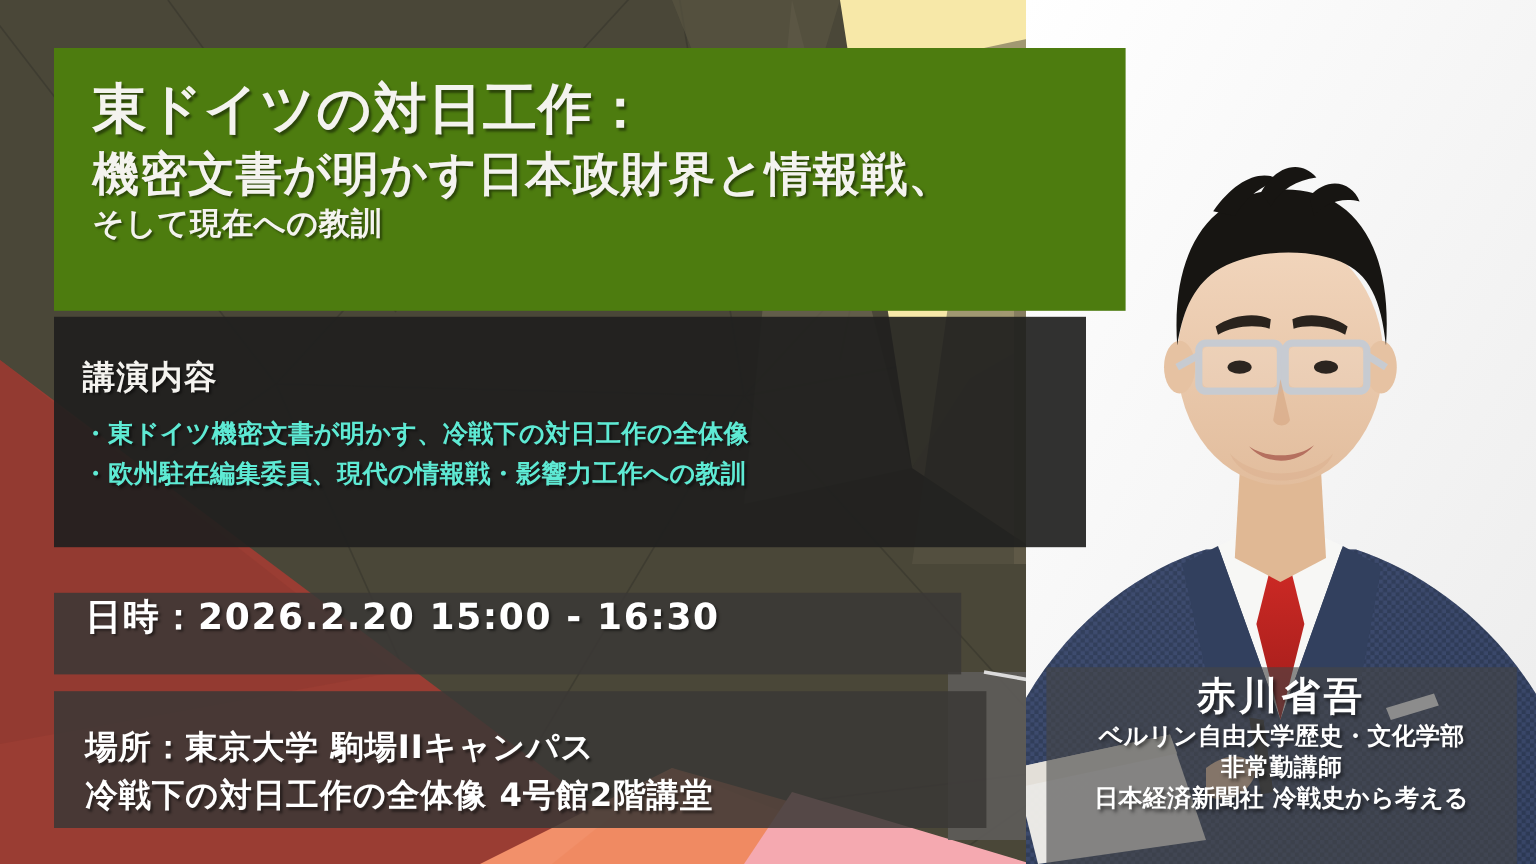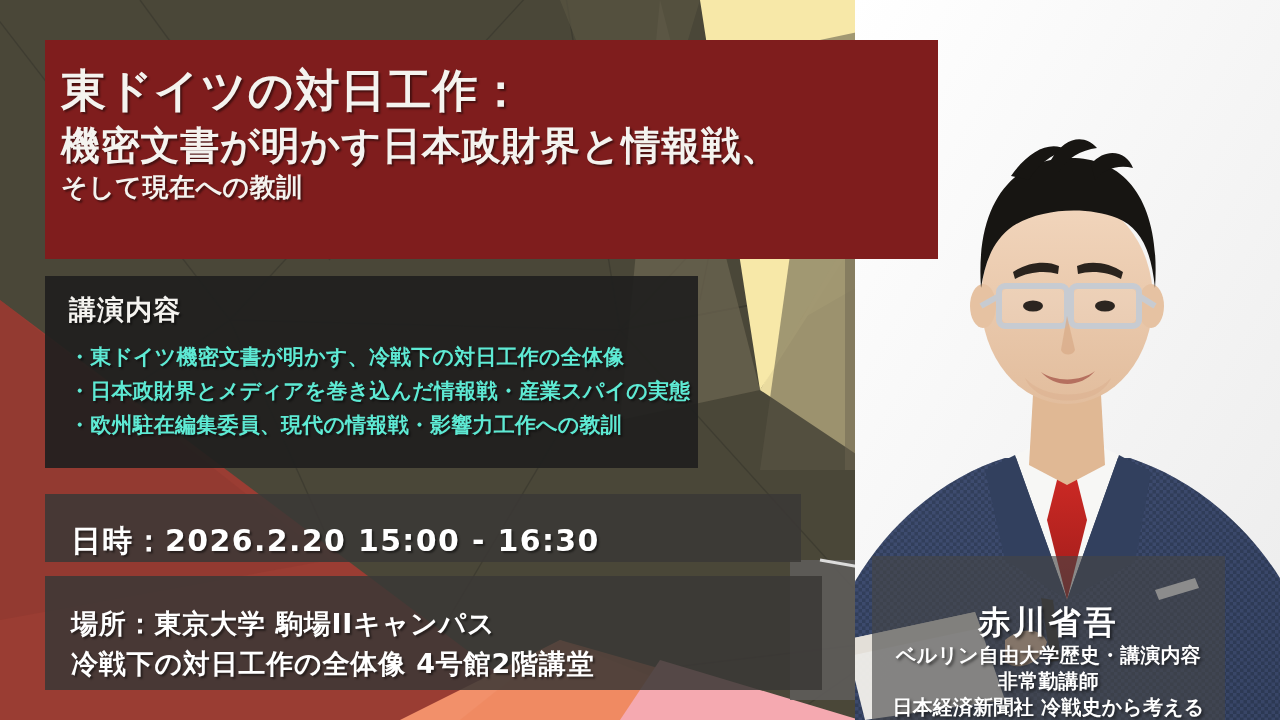--- a/index.html
+++ b/index.html
@@ -20,73 +20,73 @@
   .photo-wrap{
     position:absolute;left:855px;top:0;width:425px;height:720px;
     overflow:hidden;
   }
 
   
   .panel{position:absolute;box-sizing:border-box;}
 
   .title-box{
     left:45px;top:40px;width:893px;height:219px;
-    background:#7f1d1d;
-    padding:22px 0 0 16px;
+    background:#4d7c0f;
+    padding:22px 0 0 32px;
   }
   .title-line{
     color:#f4f3ef;font-weight:700;letter-spacing:.02em;
     line-height:1.30;white-space:nowrap;
     text-shadow:2px 2px 2px rgba(0,0,0,.45);
   }
   .title-line.l1{font-size:45px;}
   .title-line.l2{font-size:39px;}
   .title-line.l3{font-size:26px;}
 
   .content-box{
-    left:45px;top:276px;width:653px;height:192px;
+    left:45px;top:264px;width:860px;height:192px;
     background:rgba(32,32,30,.92);
-    padding:16px 0 0 24px;
+    padding:32px 0 0 24px;
   }
   .content-head{
     color:#f4f3ef;font-size:27px;font-weight:700;letter-spacing:.04em;
     margin-bottom:12px;text-shadow:2px 2px 2px rgba(0,0,0,.45);
   }
   .bullet{
     color:#5eead4;font-size:21px;font-weight:700;letter-spacing:.01em;
     line-height:1.62;white-space:nowrap;
     text-shadow:2px 2px 2px rgba(0,0,0,.45);
   }
 
   .date-box{
     left:45px;top:494px;width:756px;height:68px;
     background:rgba(58,56,54,.86);
-    padding:0 0 0 26px;display:flex;align-items:flex-end;
+    padding:0 0 0 26px;display:flex;align-items:flex-start;
   }
   .date-text{
     color:#ffffff;font-size:30px;font-weight:700;letter-spacing:.045em;
     white-space:nowrap;text-shadow:2px 2px 2px rgba(0,0,0,.45);
   }
 
   .venue-box{
     left:45px;top:576px;width:777px;height:114px;
     background:rgba(58,56,54,.86);
     padding:28px 0 0 26px;
   }
   .venue-line{
     color:#ffffff;font-size:27px;font-weight:700;letter-spacing:.03em;
     line-height:1.47;white-space:nowrap;
     text-shadow:2px 2px 2px rgba(0,0,0,.45);
   }
 
   .speaker-box{
-    position:absolute;left:872px;top:556px;width:353px;height:164px;
+    position:absolute;left:872px;top:556px;width:392px;height:164px;
     background:rgba(70,70,70,.62);
     display:flex;flex-direction:column;align-items:center;
-    justify-content:flex-end;padding-top:6px;box-sizing:border-box;
+    justify-content:flex-start;padding-top:6px;box-sizing:border-box;
   }
   .speaker-name{
     color:#ffffff;font-size:32px;font-weight:700;letter-spacing:.10em;
     text-shadow:2px 2px 3px rgba(0,0,0,.55);line-height:1.18;
   }
   .speaker-aff{
     color:#ffffff;font-size:20px;font-weight:700;letter-spacing:.01em;
     text-shadow:2px 2px 3px rgba(0,0,0,.55);line-height:1.30;
     white-space:nowrap;text-align:center;
   }
@@ -235,33 +235,32 @@
 
   <div class="panel title-box">
     <div class="title-line l1">東ドイツの対日工作：</div>
     <div class="title-line l2">機密文書が明かす日本政財界と情報戦、</div>
     <div class="title-line l3">そして現在への教訓</div>
   </div>
 
   <div class="panel content-box">
     <div class="content-head">講演内容</div>
     <div class="bullet">・東ドイツ機密文書が明かす、冷戦下の対日工作の全体像</div>
-    <div class="bullet">・日本政財界とメディアを巻き込んだ情報戦・産業スパイの実態</div>
     <div class="bullet">・欧州駐在編集委員、現代の情報戦・影響力工作への教訓</div>
   </div>
 
   <div class="panel date-box">
     <div class="date-text">日時：2026.2.20 15:00 - 16:30</div>
   </div>
 
   <div class="panel venue-box">
     <div class="venue-line">場所：東京大学 駒場IIキャンパス</div>
     <div class="venue-line">冷戦下の対日工作の全体像 4号館2階講堂</div>
   </div>
 
   <div class="speaker-box">
     <div class="speaker-name">赤川省吾</div>
-    <div class="speaker-aff">ベルリン自由大学歴史・講演内容</div>
+    <div class="speaker-aff">ベルリン自由大学歴史・文化学部</div>
     <div class="speaker-aff">非常勤講師</div>
     <div class="speaker-aff">日本経済新聞社 冷戦史から考える</div>
   </div>
 
 </div>
 
 </body></html>

